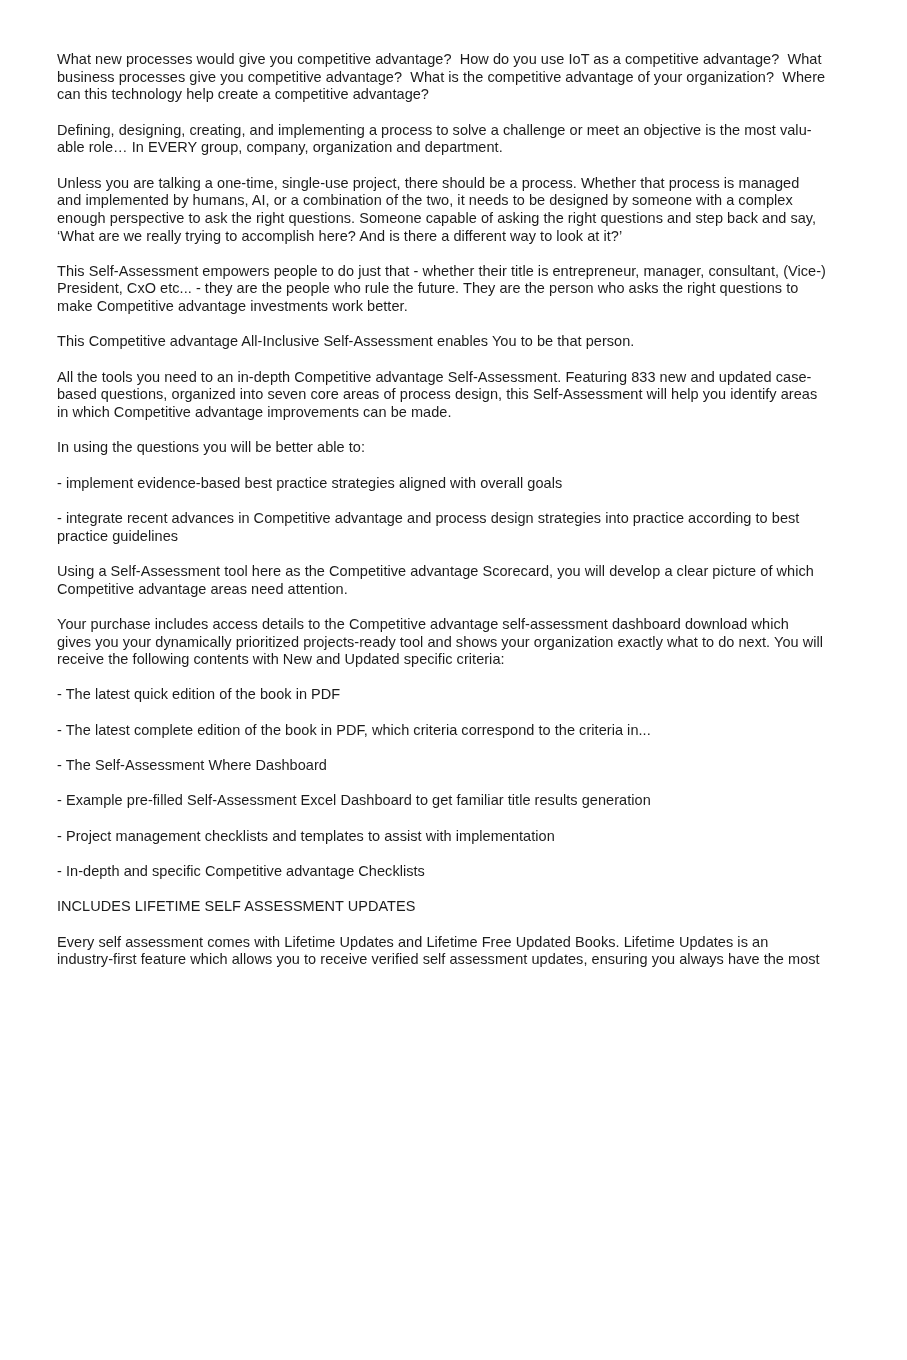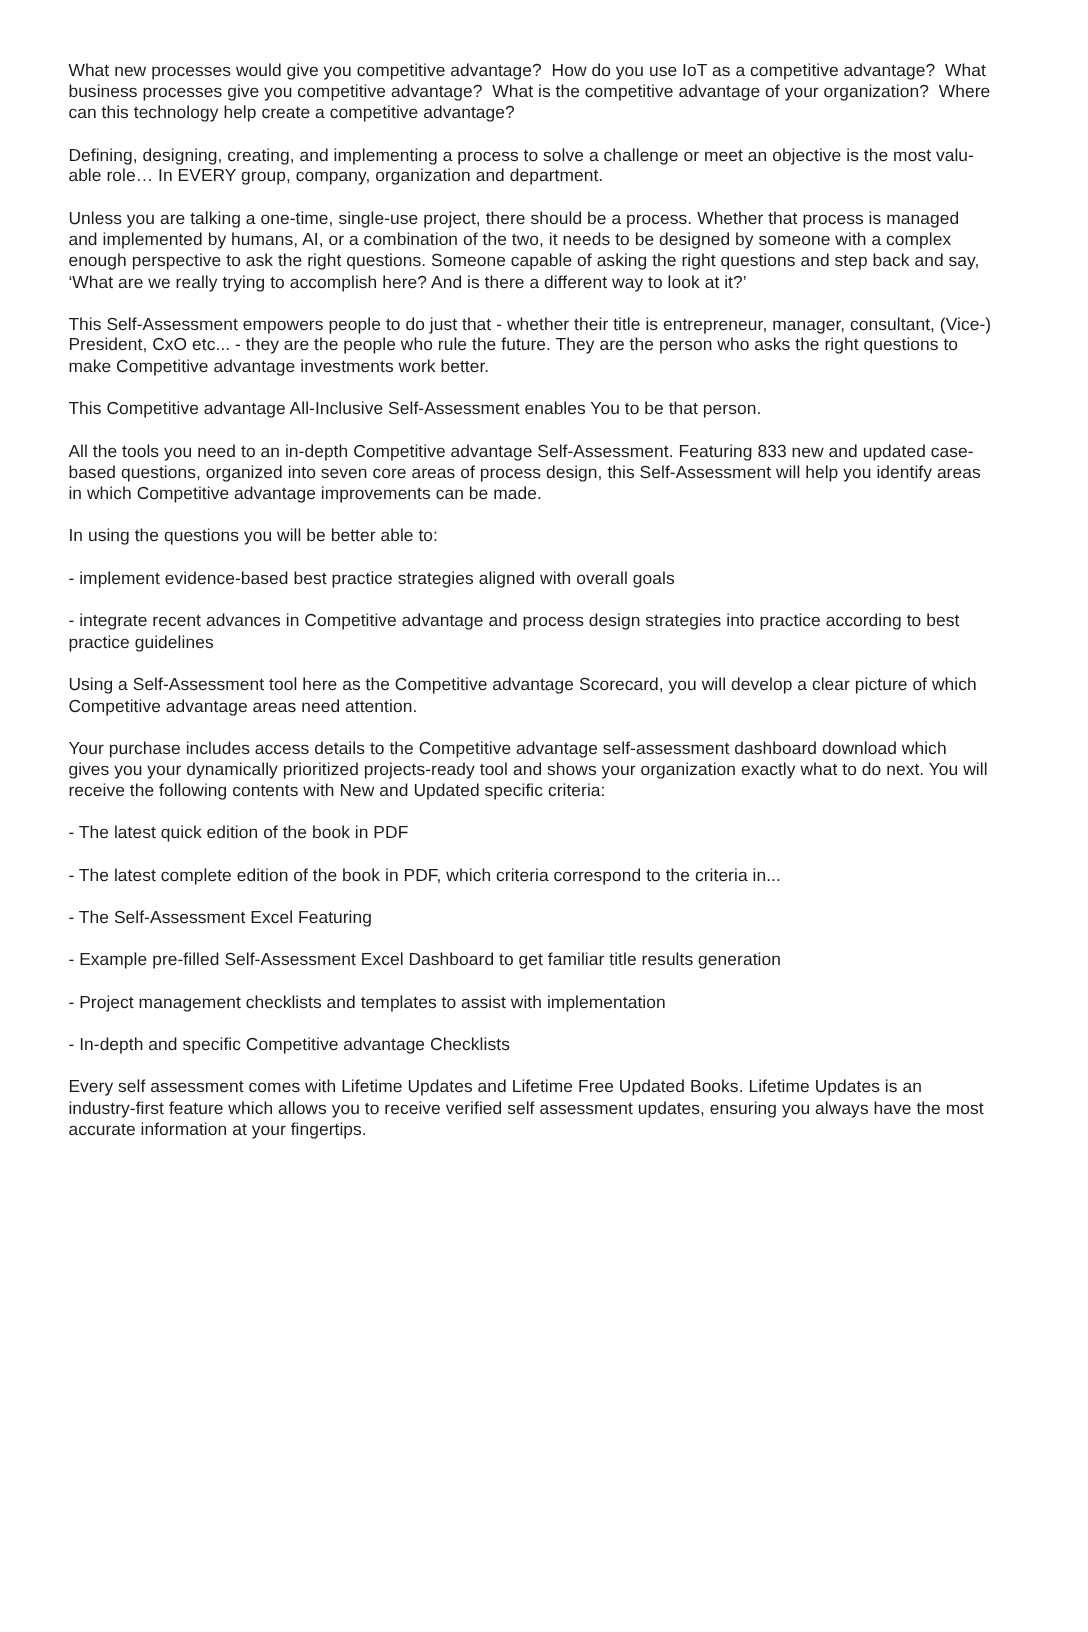--- a/index.html
+++ b/index.html
@@ -98,24 +98,25 @@
       <p>- implement evidence-based best practice strategies aligned with overall goals</p>
       <p>- integrate recent advances in Competitive advantage and process design strategies into practice according to best
 practice guidelines</p>
       <p>Using a Self-Assessment tool here as the Competitive advantage Scorecard, you will develop a clear picture of which
 Competitive advantage areas need attention.</p>
       <p>Your purchase includes access details to the Competitive advantage self-assessment dashboard download which
 gives you your dynamically prioritized projects-ready tool and shows your organization exactly what to do next. You will
 receive the following contents with New and Updated specific criteria:</p>
       <p>- The latest quick edition of the book in PDF</p>
       <p>- The latest complete edition of the book in PDF, which criteria correspond to the criteria in...</p>
-      <p>- The Self-Assessment Excel Featuring</p>
+      <p>- The Self-Assessment Where Dashboard</p>
       <p>- Example pre-filled Self-Assessment Excel Dashboard to get familiar title results generation</p>
       <p>- Project management checklists and templates to assist with implementation</p>
       <p>- In-depth and specific Competitive advantage Checklists</p>
+      <p>INCLUDES LIFETIME SELF ASSESSMENT UPDATES</p>
       <p>Every self assessment comes with Lifetime Updates and Lifetime Free Updated Books. Lifetime Updates is an
 industry-first feature which allows you to receive verified self assessment updates, ensuring you always have the most
 accurate information at your fingertips.</p>
     </div>
 
   <div class="barcode-block">
     <div class="isbn-label">ISBN 9780655544654</div>
 
     <svg id="ean13-svg" width="148" height="105" viewBox="0 0 148 105">
         <rect x="0.00" y="0" width="1.60" height="105" fill="#1b1b1b"></rect>

